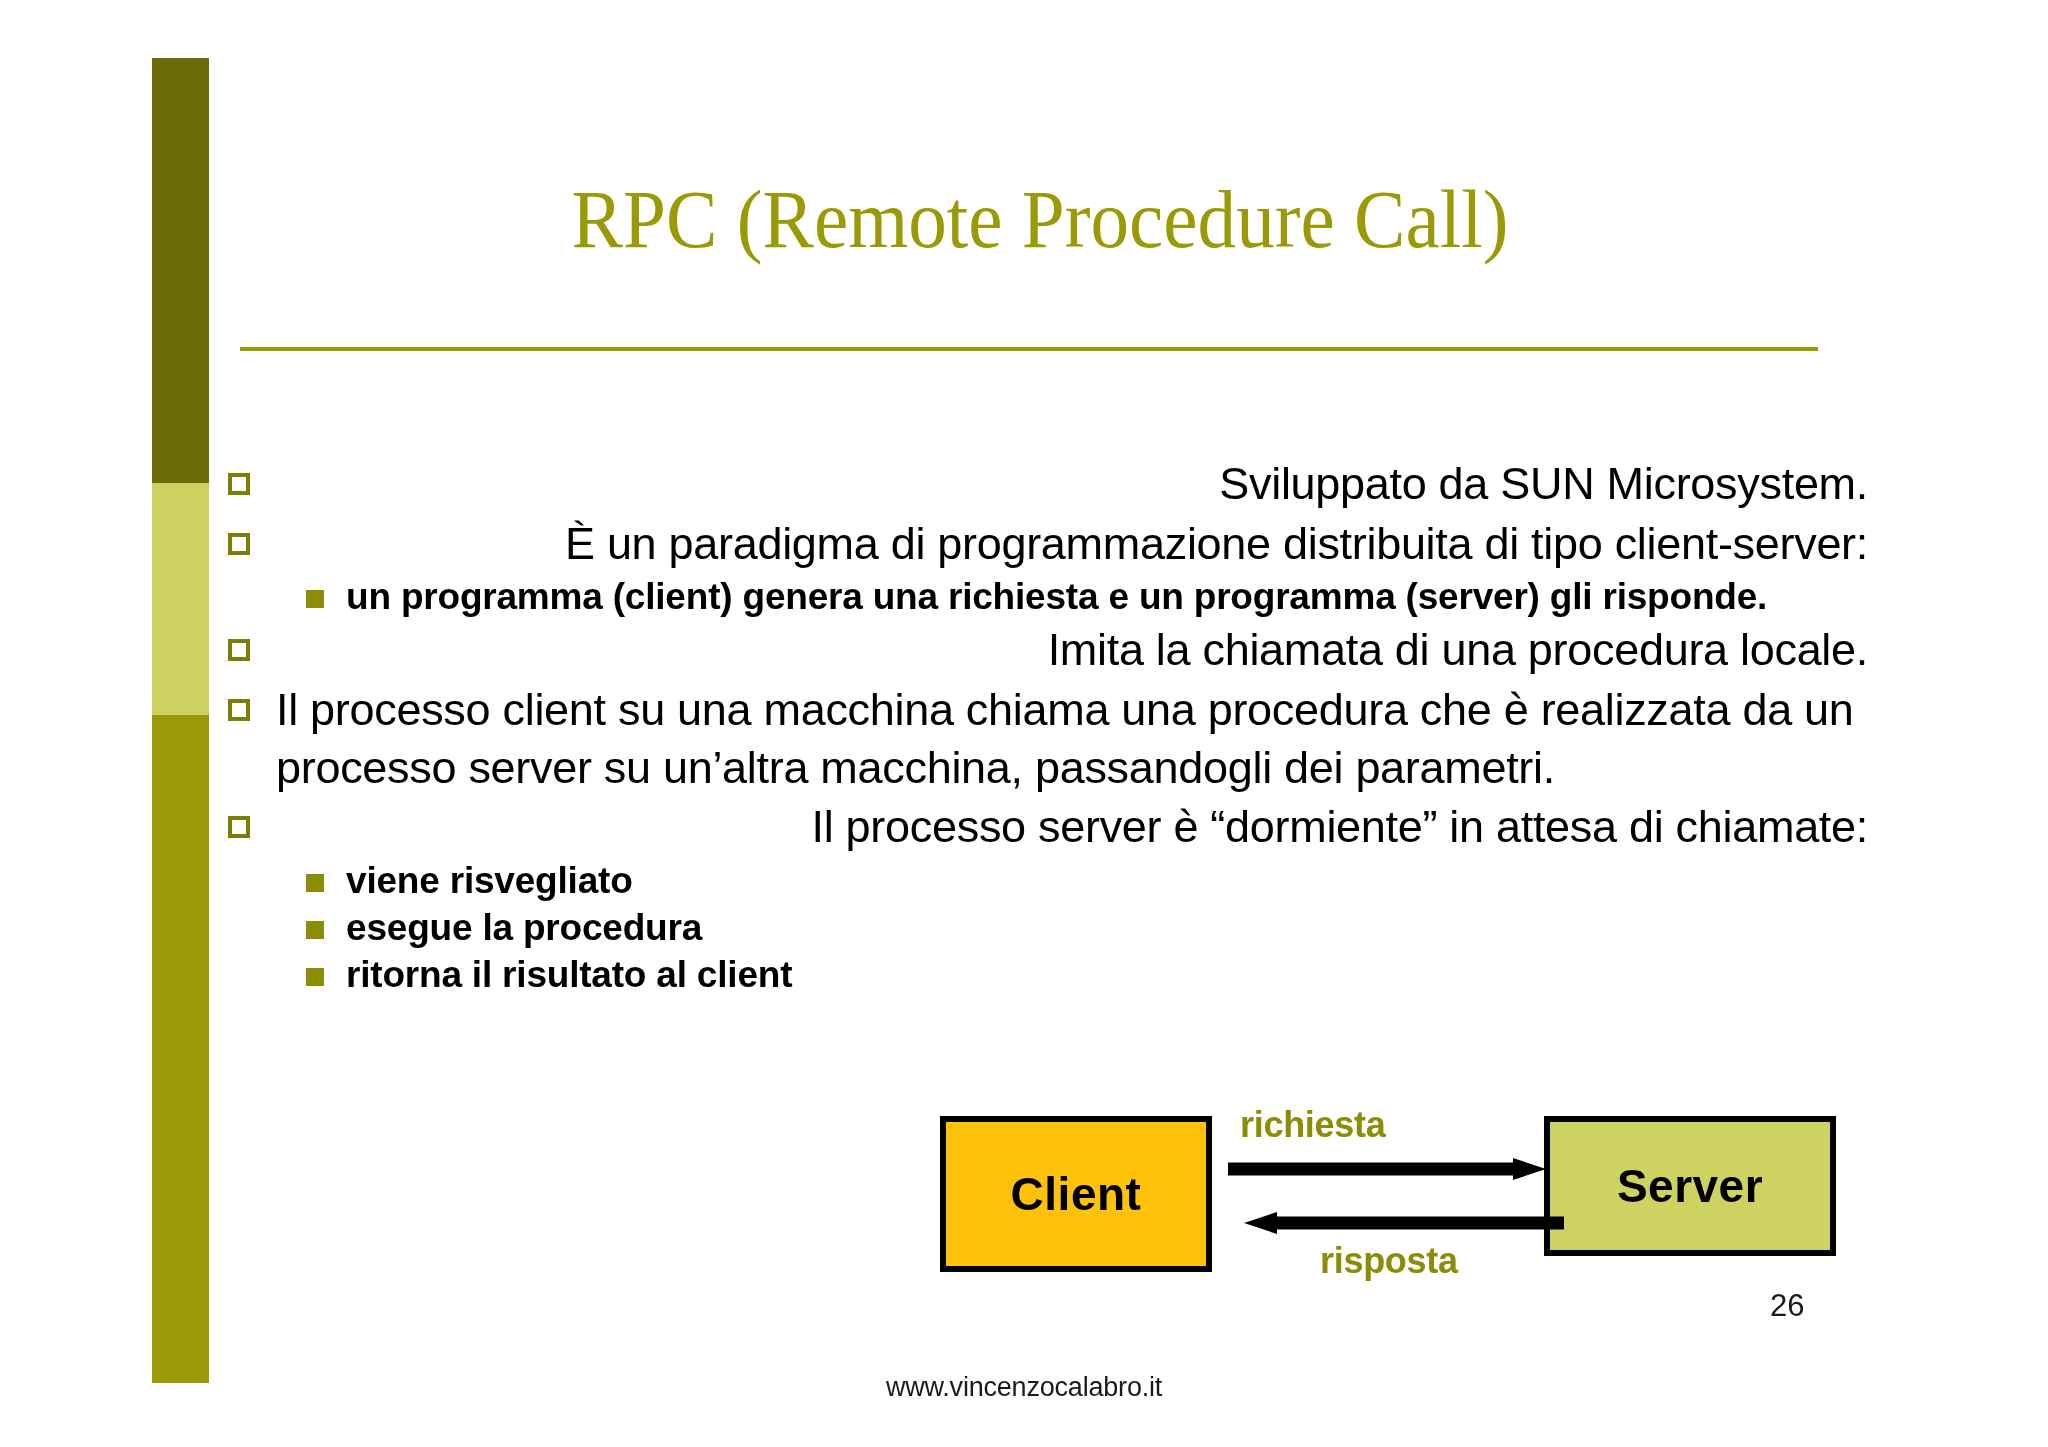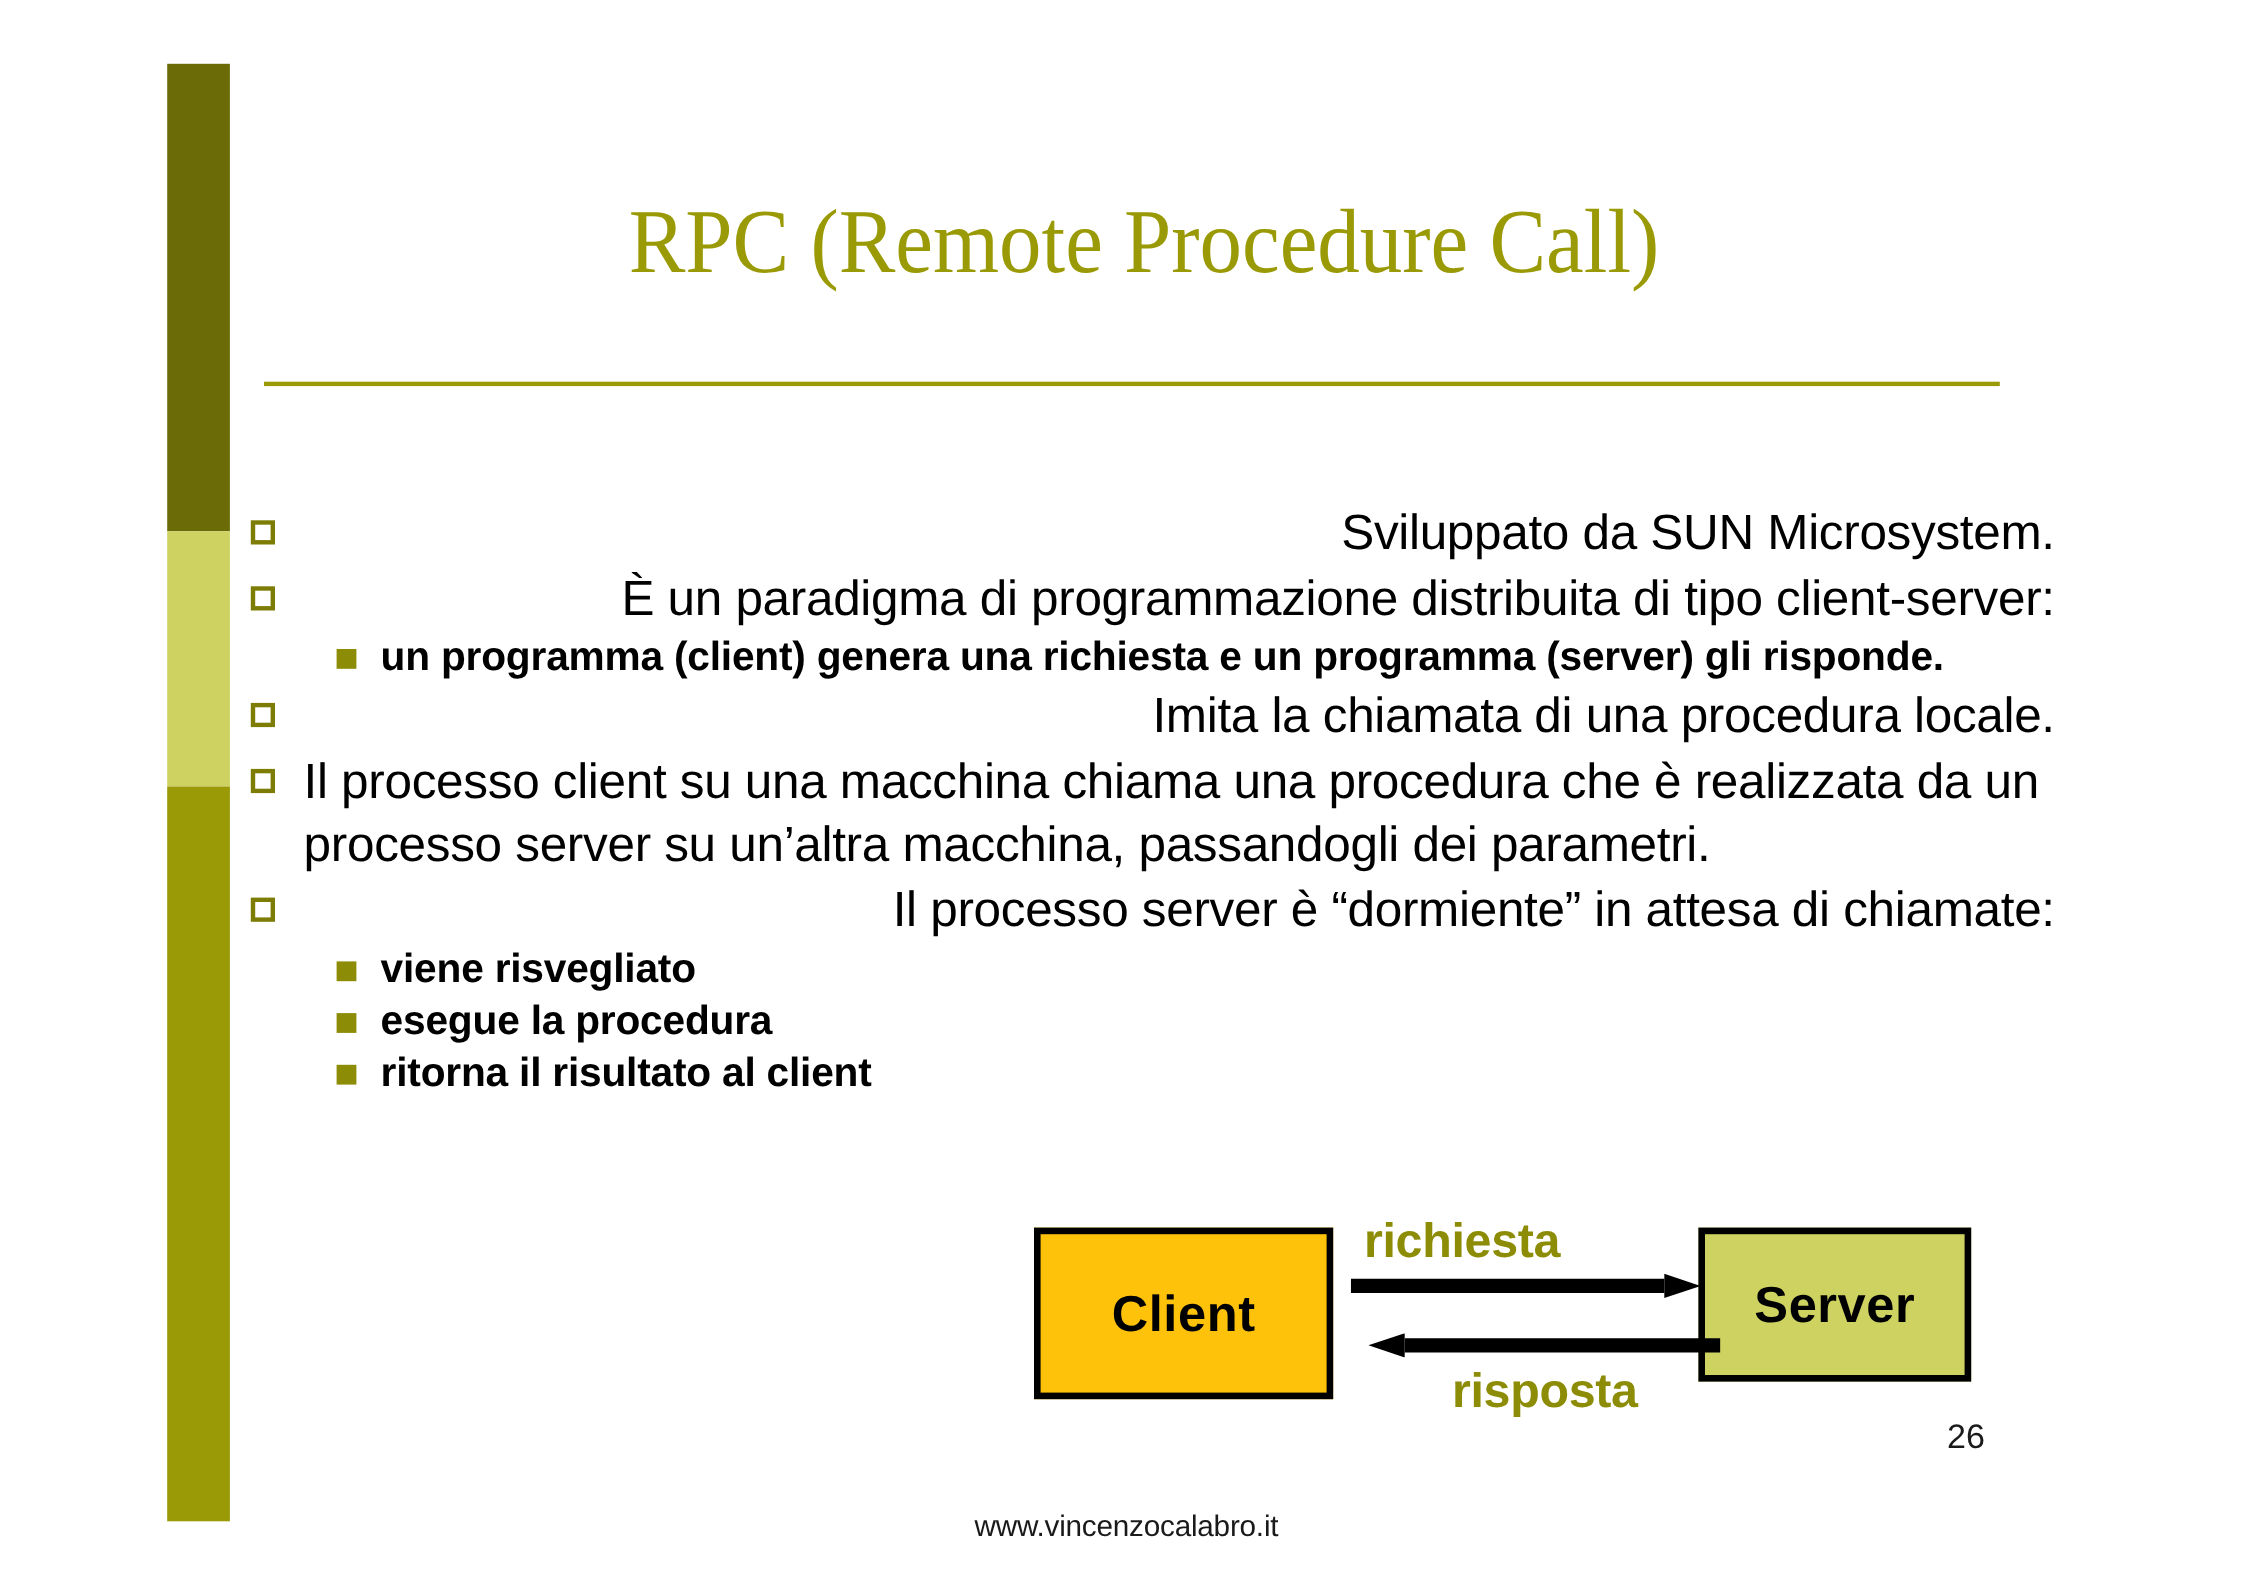--- a/index.html
+++ b/index.html
@@ -135,41 +135,41 @@
   .box-client {
     left: 0px;
     top: 16px;
     width: 272px;
     height: 156px;
     background: #ffc20a;
   }
   .box-server {
     left: 604px;
     top: 16px;
-    width: 248px;
+    width: 292px;
     height: 140px;
     background: #cdd261;
   }
   .arrow-req {
     position: absolute;
     left: 288px;
     top: 58px;
     width: 318px;
     height: 22px;
   }
   .arrow-res {
     position: absolute;
     left: 304px;
     top: 112px;
     width: 320px;
     height: 22px;
   }
   .lbl {
     position: absolute;
-    font-size: 44px;
+    font-size: 36px;
     font-weight: bold;
     color: #8c8c06;
     letter-spacing: -0.3px;
     white-space: nowrap;
   }
   .lbl-req { left: 300px; top: 4px; }
   .lbl-res { left: 380px; top: 140px; }
 
   
   .footer-url {

